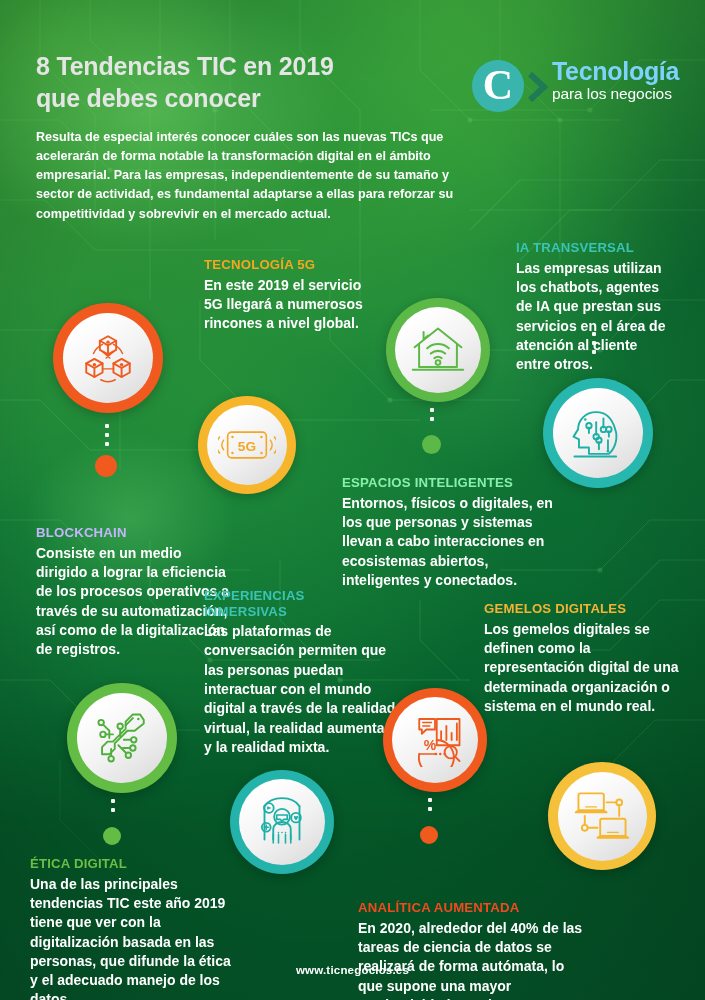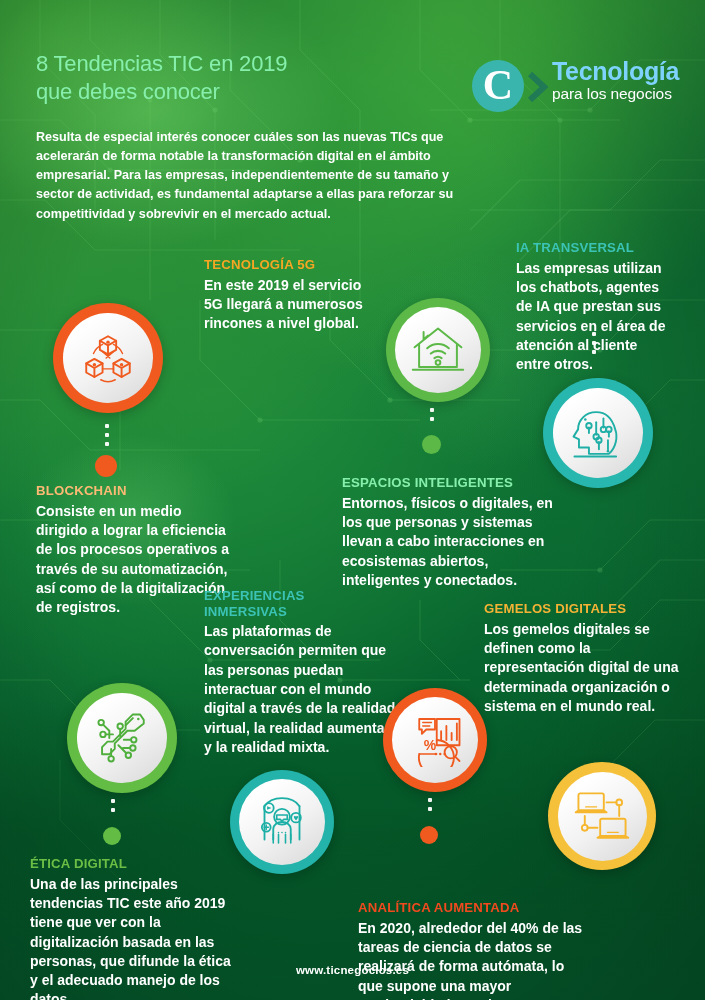--- a/index.html
+++ b/index.html
@@ -29,21 +29,21 @@
   .bg-dark-bottom{position:absolute;left:0;right:0;bottom:0;height:300px;
     background:linear-gradient(180deg,rgba(3,80,38,0) 0%,rgba(3,78,36,.55) 45%,#04572a 100%);}
   .circuit{position:absolute;inset:0;opacity:.55;}
   .vignette{position:absolute;inset:0;
     background:radial-gradient(ellipse at 45% 45%,rgba(0,0,0,0) 48%,rgba(0,0,0,.22) 100%);}
 
   
   .header{position:absolute;left:0;top:0;width:705px;}
   .title{
     position:absolute;left:36px;top:50px;width:420px;
-    color:#86efac;font-size:22px;font-weight:normal;line-height:1.28;
+    color:#e5e5e5;font-size:25px;font-weight:bold;line-height:1.28;
     letter-spacing:-.2px;
   }
   .intro{
     position:absolute;left:36px;top:128px;width:430px;
     color:#fff;font-size:12.6px;font-weight:bold;line-height:1.52;
   }
   
   .logo{position:absolute;left:472px;top:58px;width:208px;height:56px;}
   .logo-mark{position:absolute;left:0;top:2px;width:52px;height:52px;border-radius:50%;
     background:#3ab5ad;display:flex;align-items:center;justify-content:center;}
@@ -197,24 +197,42 @@
       </svg>
     </div>
   </div>
   <div class="dots" style="left:105px;top:424px;">
     <i></i>
       <i></i>
       <i></i>
   </div>
   <div class="bullet" style="left:95px;top:455px;width:22px;height:22px;background:#F05A1E;"></div>
   <div class="blk" style="left:36px;top:483px;width:196px;">
-    <div class="hd" style="color:#fdba74;">BLOCKCHAIN</div>
+    <div class="hd" style="color:#c4b5fd;margin-top:42px;">BLOCKCHAIN</div>
     <div class="bd">Consiste en un medio dirigido a lograr la eficiencia de los procesos operativos a través de su automatización, así como de la digitalización de registros.</div>
   </div>
 
+  <div class="icon" style="left:198px;top:396px;width:98px;height:98px;background:#F7B52C;">
+    <div class="inner" style="width:80px;height:80px;">
+      <svg width="58" height="40" viewBox="0 0 72 48">
+        <g fill="none" stroke="#F5A623" stroke-width="2" stroke-linejoin="round" stroke-linecap="round">
+          <rect x="12" y="8" width="48" height="32" rx="5"></rect>
+          <circle cx="18" cy="14" r="1.5" fill="#F5A623" stroke="none"></circle>
+          <circle cx="54" cy="14" r="1.5" fill="#F5A623" stroke="none"></circle>
+          <circle cx="18" cy="34" r="1.5" fill="#F5A623" stroke="none"></circle>
+          <circle cx="54" cy="34" r="1.5" fill="#F5A623" stroke="none"></circle>
+          <path d="M7,18 A10,10 0 0 0 7,30" stroke-width="1.8"></path>
+          <path d="M2,14 A15,15 0 0 0 2,34" stroke-width="1.8"></path>
+          <path d="M65,18 A10,10 0 0 1 65,30" stroke-width="1.8"></path>
+          <path d="M70,14 A15,15 0 0 1 70,34" stroke-width="1.8"></path>
+        </g>
+        <text x="36" y="31" font-family="Liberation Sans, sans-serif" font-size="17" font-weight="bold" fill="#F5A623" text-anchor="middle">5G</text>
+      </svg>
+    </div>
+  </div>
 
   <div class="icon" style="left:386px;top:298px;width:104px;height:104px;background:#5CB947;">
     <div class="inner" style="width:86px;height:86px;">
       <svg width="58" height="54" viewBox="0 0 64 60">
         <g fill="none" stroke="#5CB947" stroke-width="2.2" stroke-linejoin="round" stroke-linecap="round">
           <path d="M6,27 L32,6 L58,27"></path>
           <path d="M11,24 L11,49 L53,49 L53,24"></path>
           <path d="M4,52 L60,52"></path>
           <path d="M16,10 L16,18 L21,14"></path>
           <path d="M20,28 A18,18 0 0 1 44,28" stroke-width="2.3"></path>

